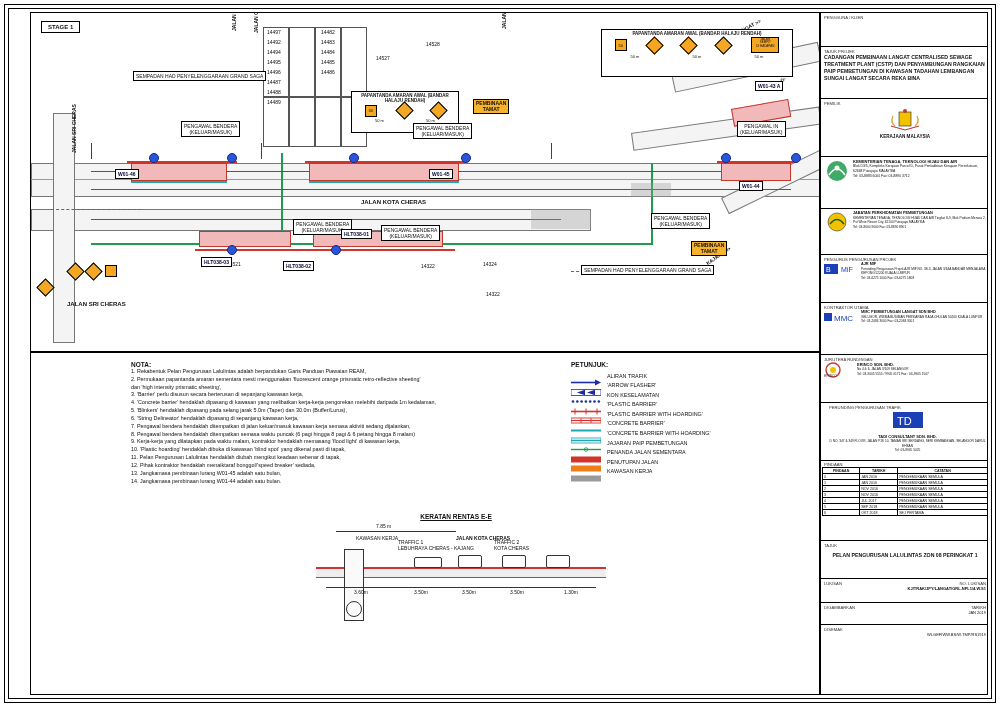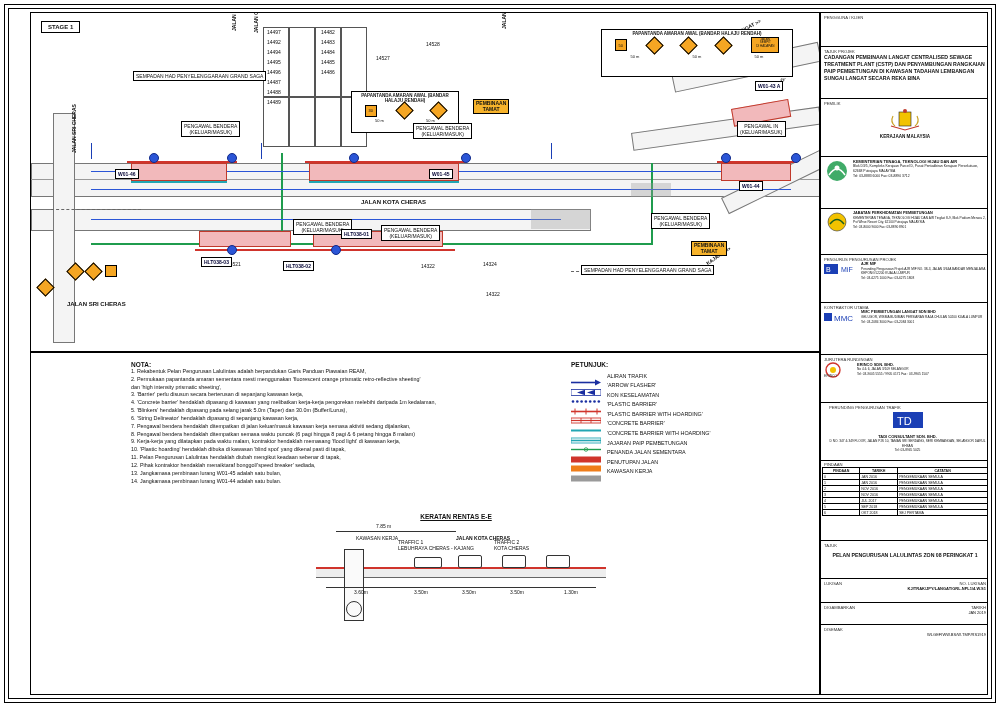--- a/index.html
+++ b/index.html
@@ -455,21 +455,21 @@
         <div style="margin-left:3px;">
           <div class="tbtxt b" style="font-size:3.8px;">AJR MIF</div>
           <div class="tbtxt" style="font-size:3.2px;">Perunding Pengurusan Projek AJR MIF NO. 38-3, JALAN 3/64A BANDAR MENJALARA KEPONG 52200 KUALA LUMPUR</div>
           <div class="tbtxt" style="font-size:3.2px;">Tel: 03-6275 1000  Fax: 03-6275 1808</div>
         </div>
       </div>
     </div>
 
     <div class="tbcell" style="top:290px;height:52px;">
       <div class="tbhdr">KONTRAKTOR UTAMA</div>
-      <div style="display:flex;align-items:center;">
+      <div style="display:flex;align-items:flex-start;">
         <svg width="34" height="14" viewBox="0 0 34 14" style="flex:0 0 34px;">
           <rect x="0" y="3" width="8" height="8" fill="#1b3fb5"></rect>
           <text x="10" y="11" font-size="8" fill="#1b3fb5" font-family="Liberation Sans">MMC</text>
         </svg>
         <div style="margin-left:3px;">
           <div class="tbtxt b" style="font-size:3.8px;">MMC PEMBETUNGAN LANGAT SDN BHD</div>
           <div class="tbtxt" style="font-size:3.2px;">GELUGOR, WISMA BUDIMAN PERSIARAN RAJA CHULAN 50200 KUALA LUMPUR</div>
           <div class="tbtxt" style="font-size:3.2px;">Tel: 03-2084 3000  Fax: 03-2084 3001</div>
         </div>
       </div>

